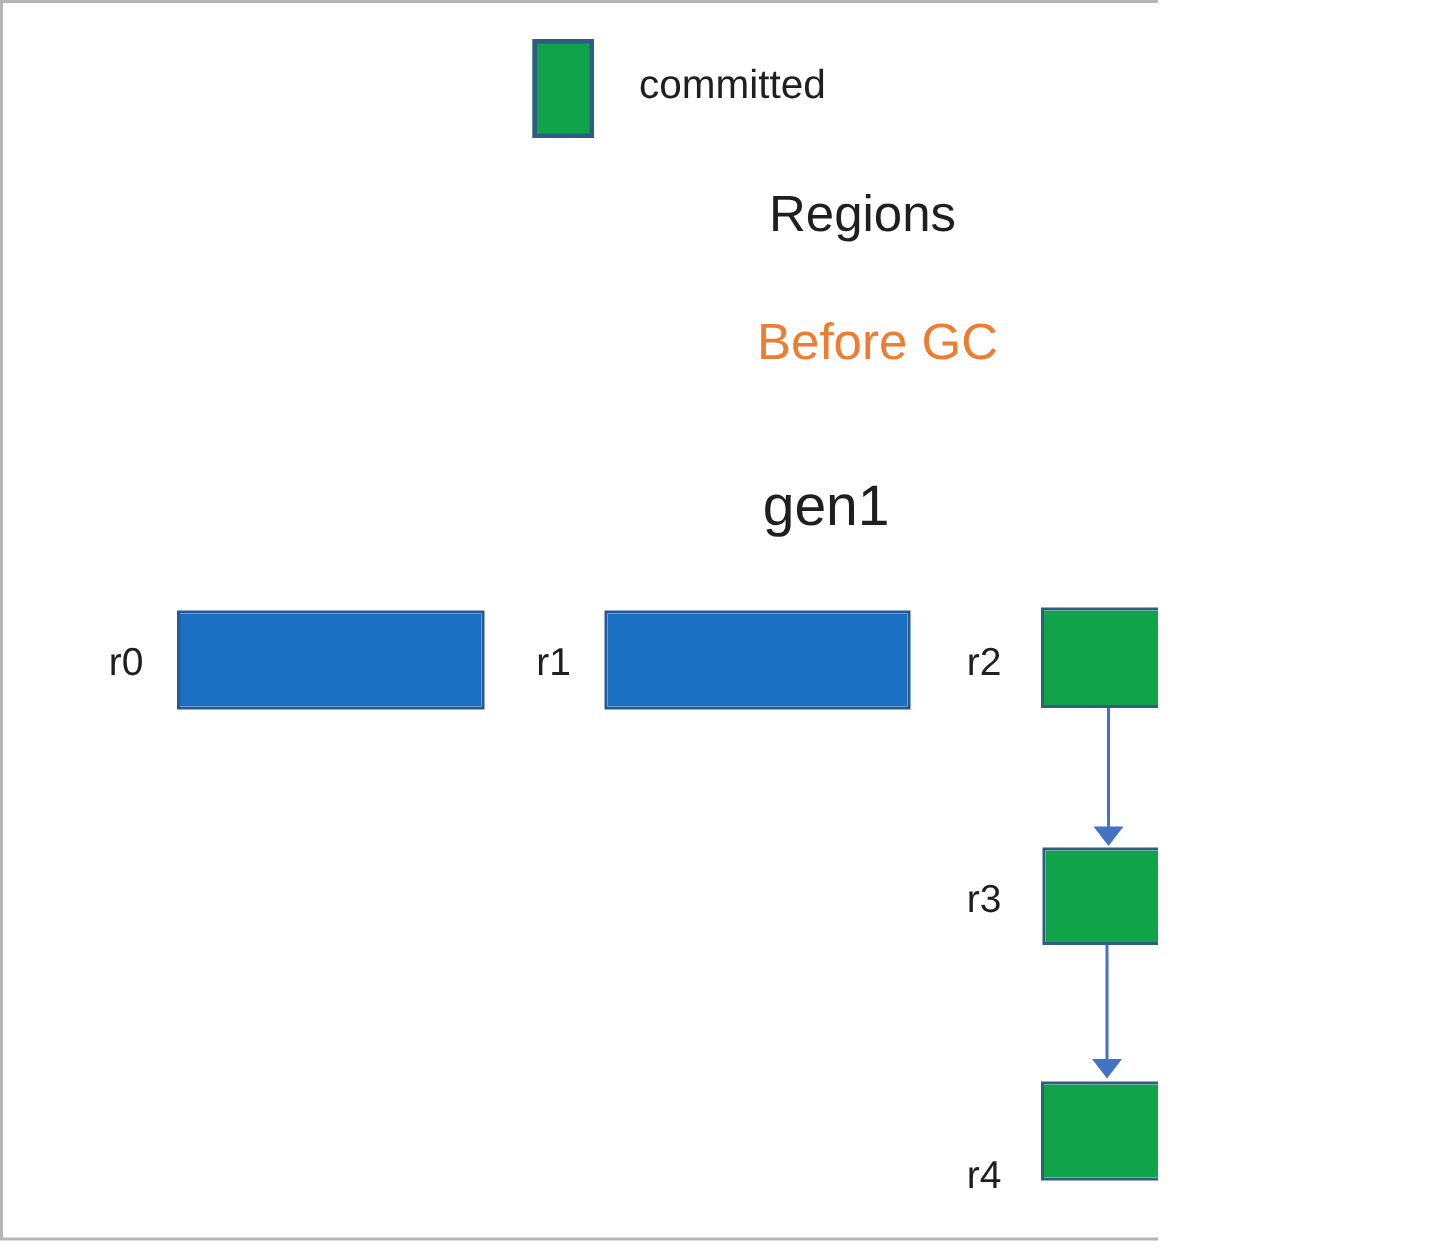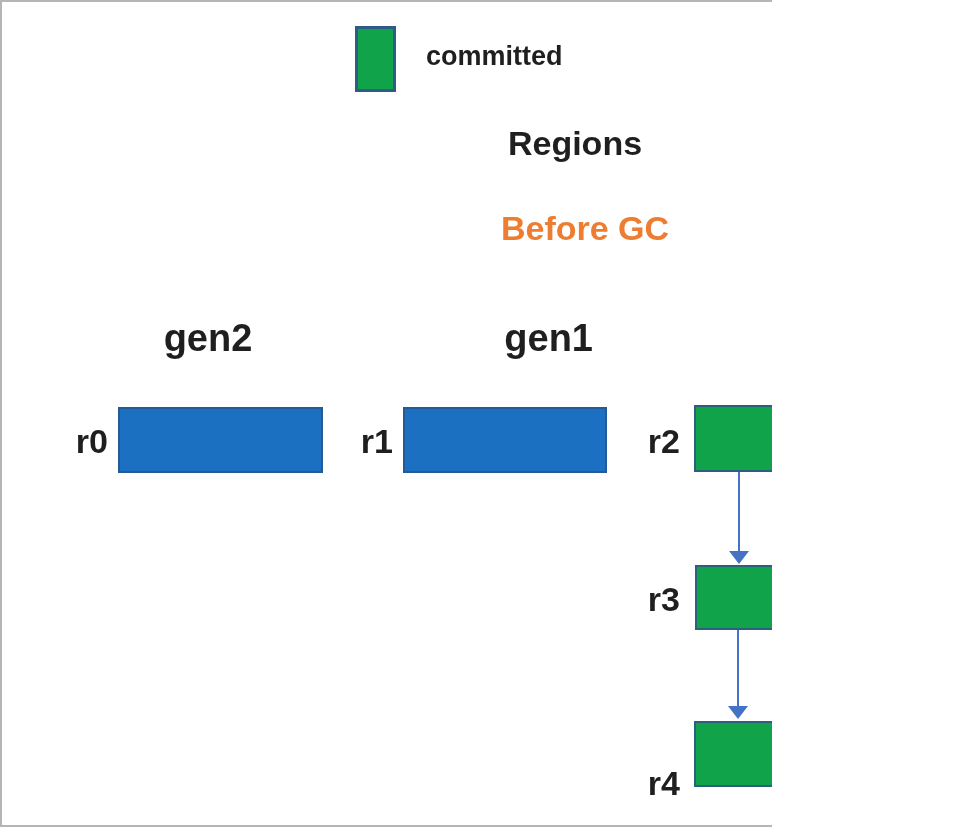--- a/index.html
+++ b/index.html
@@ -1,37 +1,37 @@
 <!DOCTYPE html>
 <html><head>
 <meta charset="utf-8">
 <style>
   html,body{margin:0;padding:0;background:#ffffff;}
   .canvas{
     position:relative;width:772px;height:835px;background:#ffffff;
-    font-family:"Liberation Sans",sans-serif;color:#1f1f1f;overflow:hidden;font-weight:bold;
+    font-family:"Liberation Sans",sans-serif;color:#1f1f1f;overflow:hidden;
   }
   .frame{
     position:absolute;left:0;top:0;width:954px;height:827px;
     border:2px solid #b5b5b5;box-sizing:border-box;background:#ffffff;
   }
   .abs{position:absolute;}
   .center{text-align:center;}
   .legend-swatch{
     left:355px;top:26px;width:41px;height:66px;box-sizing:border-box;
     background:#10a34a;border:3px solid #2e5c86;
   }
   .legend-label{left:426px;top:41px;font-size:27px;line-height:30px;}
   .title{left:430px;top:124px;width:290px;font-size:34px;line-height:38px;}
   .subtitle{left:430px;top:209px;width:310px;font-size:34px;line-height:38px;color:#ed7d31;}
   .gen-heading{font-size:38px;line-height:44px;width:200px;}
   .gen2{left:108px;top:316px;}
   .gen1{left:393px;top:316px;text-align:right;}
   .gen0{left:670px;top:330px;}
-  .region-label{font-size:34px;line-height:30px;width:48px;text-align:right;}
+  .region-label{font-size:26px;line-height:30px;width:48px;text-align:center;}
   .rl-r0{left:60px;top:426px;}
   .rl-r1{left:345px;top:426px;}
   .rl-r2{left:632px;top:426px;}
   .rl-r3{left:632px;top:584px;}
   .rl-r4{left:632px;top:740px;margin-top:28px;}
   .region-rect{box-sizing:border-box;display:flex;overflow:hidden;}
   .blue-border{border:2px solid #255a96;}
   .green-border{border:2px solid #2e5f7e;}
   .rect-r0{left:118px;top:407px;width:205px;height:66px;}
   .rect-r1{left:403px;top:407px;width:204px;height:66px;}
@@ -56,21 +56,20 @@
 
 <div class="canvas">
   <div class="frame"></div>
 
   <div class="abs legend-swatch"></div>
   <div class="abs legend-label">committed</div>
 
   <div class="abs subtitle center">Before GC</div>
   <div class="abs title center">Regions</div>
 
-  <div class="abs gen-heading center gen2">gen2</div>
   <div class="abs gen-heading center gen1">gen1</div>
 
   <div class="abs region-label rl-r0">r0</div>
   <div class="abs region-label rl-r1">r1</div>
   <div class="abs region-label rl-r2">r2</div>
   <div class="abs region-label rl-r3">r3</div>
   <div class="abs region-label rl-r4">r4</div>
 
   <div class="abs region-rect blue-border rect-r0">
     <div class="segment" style="width: 100%; background: rgb(27, 112, 194);"></div>

